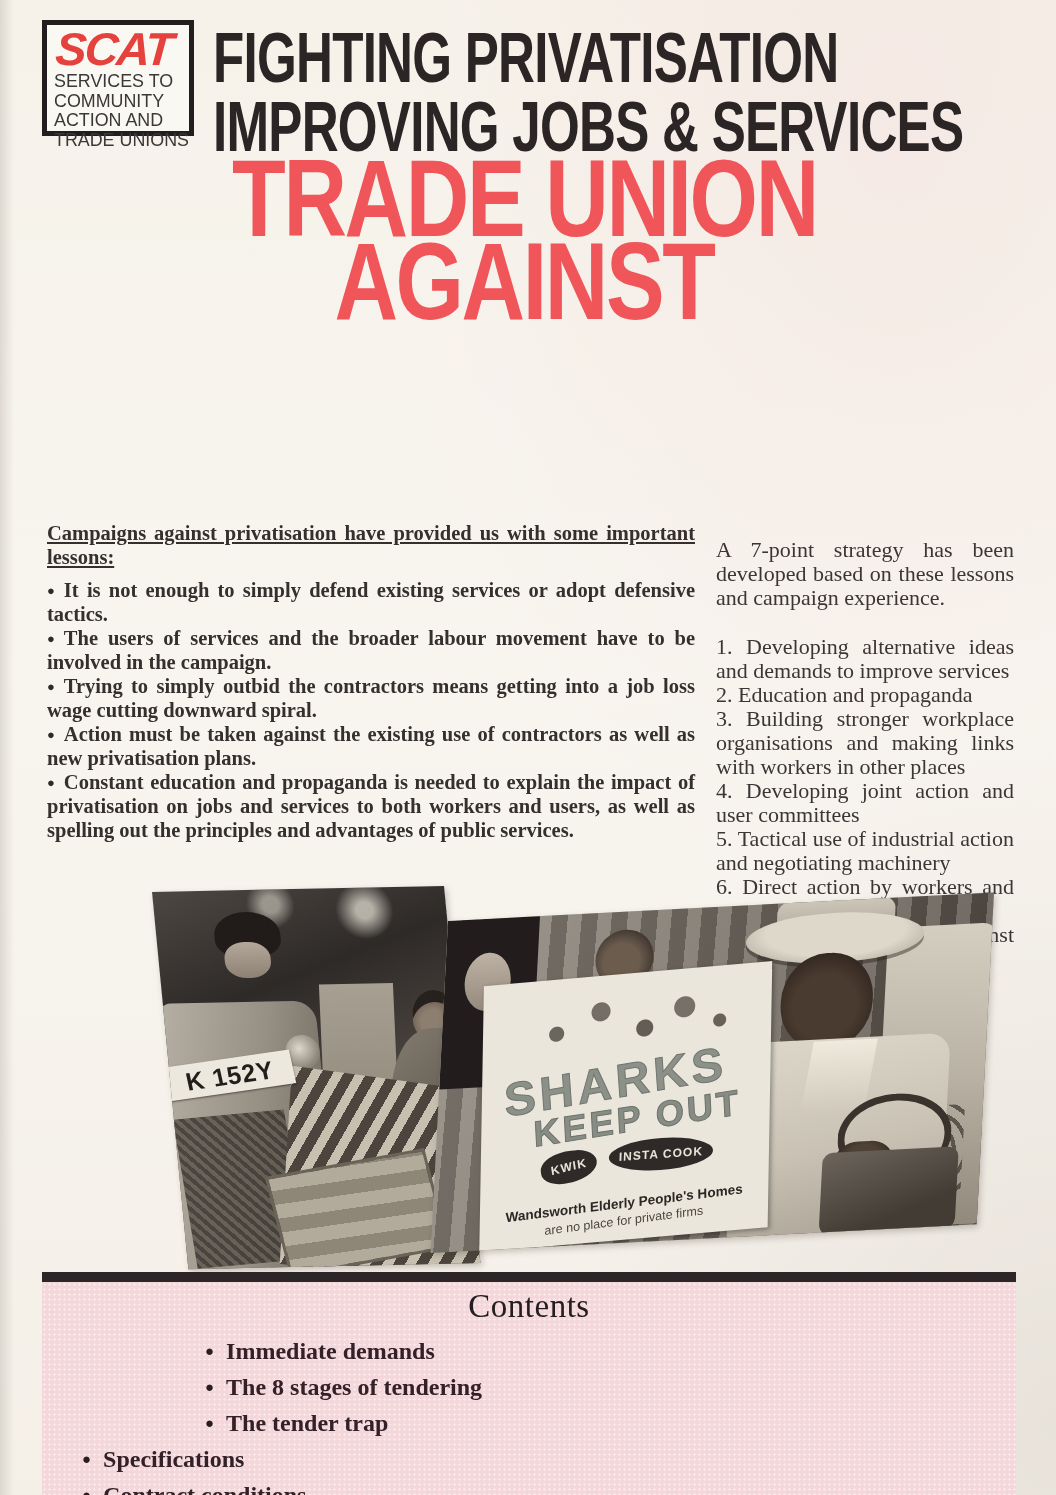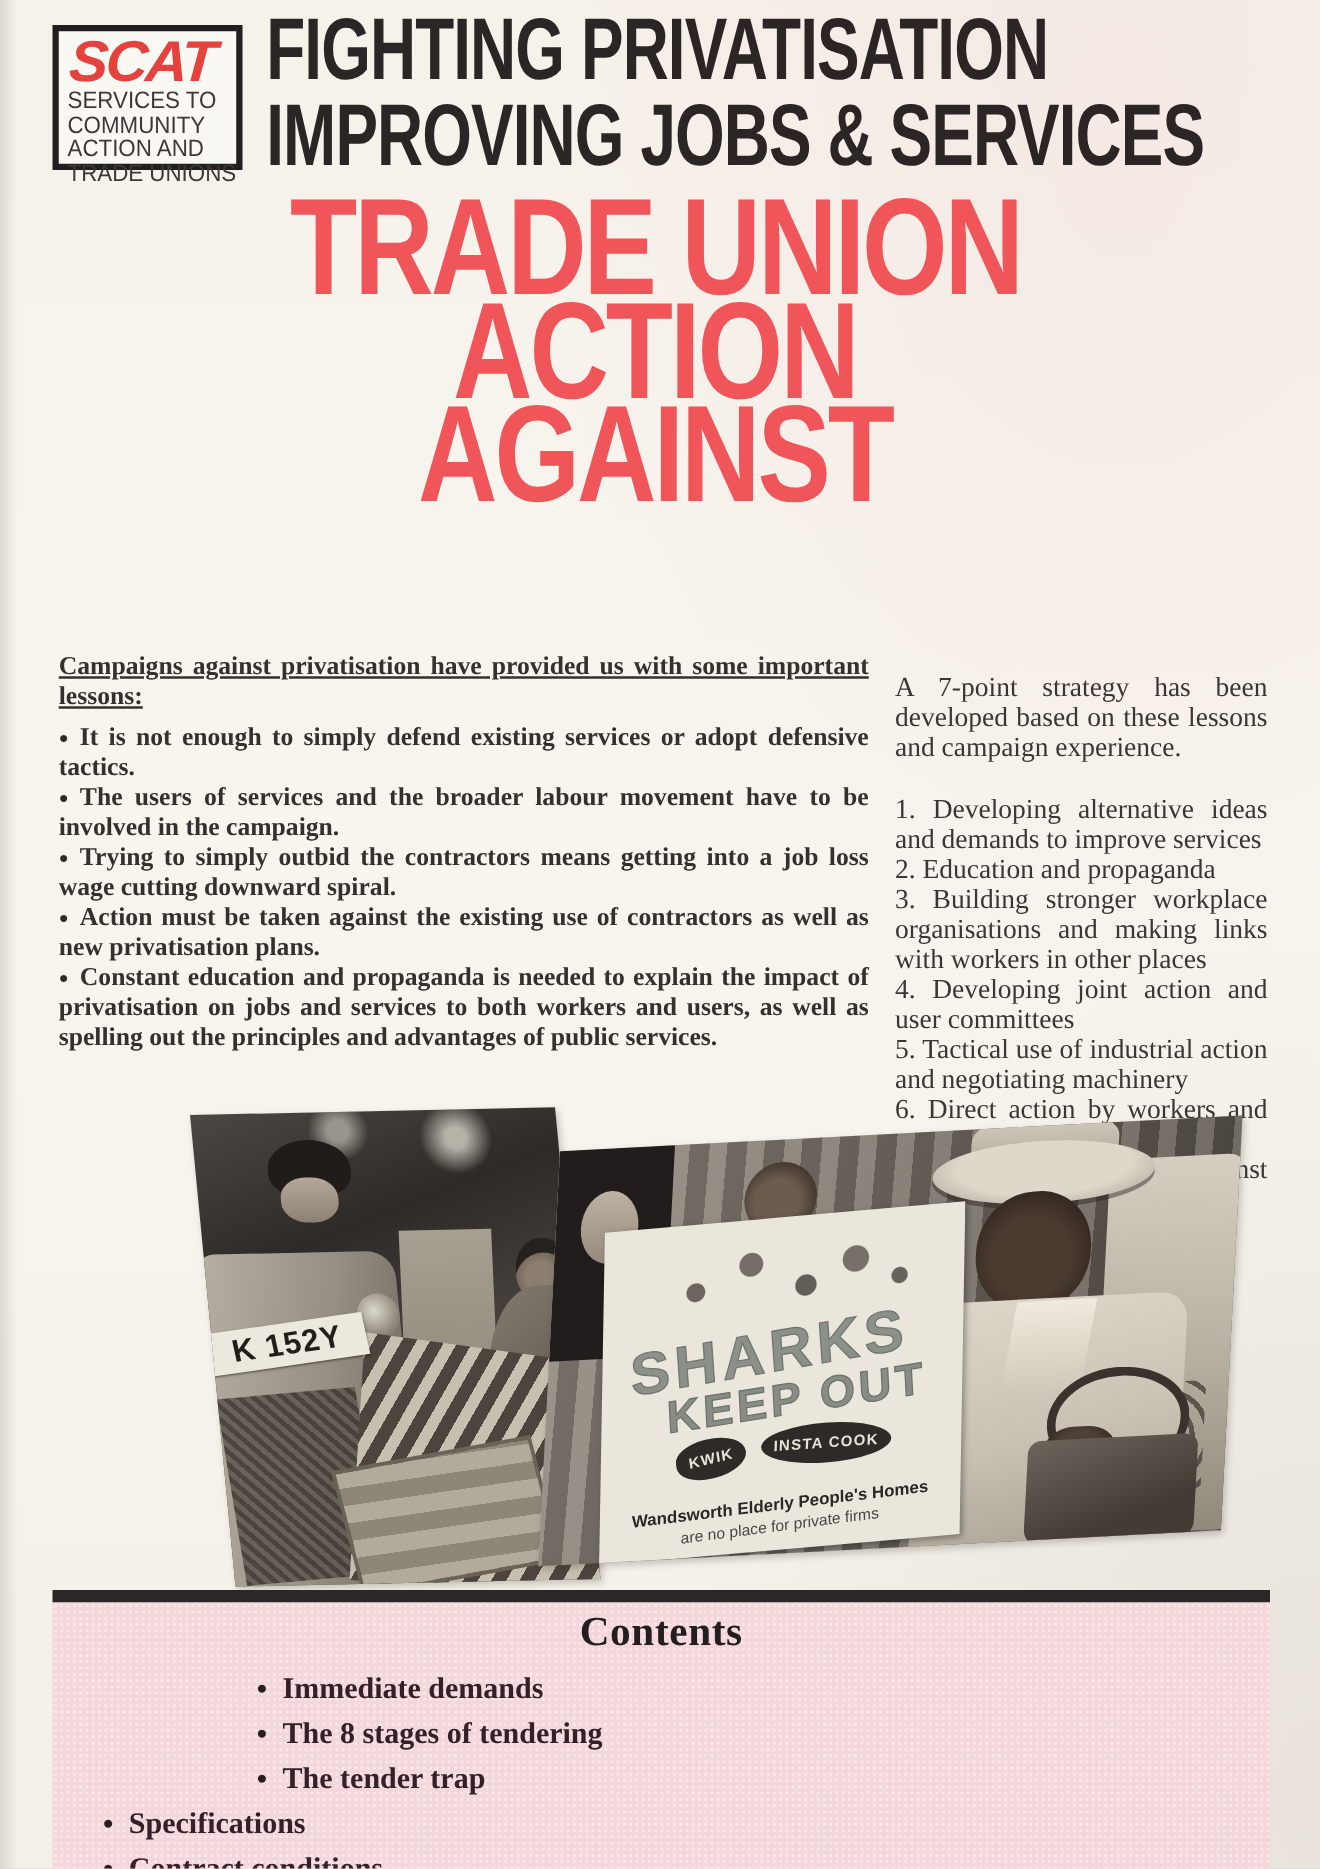--- a/index.html
+++ b/index.html
@@ -22,21 +22,21 @@
   .logo-name{
     font-family:"Liberation Sans", sans-serif; font-weight:bold; font-style:italic;
     font-size:46px; line-height:44px; color:#e6423d; letter-spacing:-2px;
     transform:skewX(-4deg) scaleX(1.02); transform-origin:left bottom; white-space:nowrap;
   }
   .logo-line{
     font-family:"Liberation Sans", sans-serif; font-weight:400;
     font-size:19px; line-height:19.5px; color:#3c3738; letter-spacing:0px;
     transform:scaleX(0.94); transform-origin:left center; white-space:nowrap;
   }
-  .mast{position:absolute; left:213px; top:5px; width:840px;}
+  .mast{position:absolute; left:213px; top:24px; width:840px;}
   .mast-line{
     font-family:"Liberation Sans", sans-serif; font-weight:bold;
     font-size:70px; line-height:69px; color:#2b2526; letter-spacing:-1px;
   }
   .mast-line > span{display:inline-block; transform:scaleX(0.73); transform-origin:left center; white-space:nowrap;}
   
   .main-title{position:absolute; left:0; top:156px; width:1048px; text-align:center; margin:0;}
   .title-line{
     display:block; font-family:"Liberation Sans", sans-serif; font-weight:bold;
     font-size:110px; line-height:83px; color:#f0555a; letter-spacing:-3px;
@@ -164,21 +164,21 @@
   
   .contents-box{position:absolute; left:42px; top:1272px; width:974px; z-index:3;}
   .cbar{height:10px; background:#2d2628;}
   .cbar.bottom{height:11px;}
   .contents-inner{
     background:
       radial-gradient(rgba(255,255,255,0.45) 1px, transparent 1.4px),
       #f4d7da;
     background-size:5px 5px; padding:6px 0 14px;
   }
-  .contents-title{margin:0; text-align:center; font-size:33px; font-weight:bold;
+  .contents-title{margin:0; text-align:center; font-size:33px; font-weight:normal;
     color:#251e21; letter-spacing:0.5px;}
   .contents-cols{display:flex; margin-top:8px;flex-direction:column;}
   .contents-cols ul{list-style:none; margin:0; padding:0;}
   .contents-cols ul.cleft{margin-left:163px; width:332px;}
   .contents-cols ul.cright{margin-left:40px;}
   .contents-cols li{font-size:24px; font-weight:bold; color:#342028; line-height:36px;}
   .contents-cols .bullet{font-size:15px; vertical-align:3px; margin-right:12px; color:#2a1d22;}
 </style>
 </head>
 <body>
@@ -193,21 +193,20 @@
     <div class="logo-line">TRADE UNIONS</div>
   </div>
 
   <div class="mast">
     <div class="mast-line"><span>FIGHTING PRIVATISATION</span></div>
     <div class="mast-line"><span>IMPROVING JOBS &amp; SERVICES</span></div>
   </div>
 
   <h1 class="main-title">
     <span class="title-line"><span>TRADE UNION</span></span>
-    <span class="title-line"><span>ACTION</span></span>
     <span class="title-line"><span>AGAINST</span></span>
   </h1>
 
   <div class="col-left">
     <p class="lead">Campaigns against privatisation have provided us with some important lessons:</p>
     <p><span class="bullet">●</span><span>It is not enough to simply defend existing services or adopt defensive tactics.</span></p>
     <p><span class="bullet">●</span><span>The users of services and the broader labour movement have to be involved in the campaign.</span></p>
     <p><span class="bullet">●</span><span>Trying to simply outbid the contractors means getting into a job loss wage cutting downward spiral.</span></p>
     <p><span class="bullet">●</span><span>Action must be taken against the existing use of contractors as well as new privatisation plans.</span></p>
     <p><span class="bullet">●</span><span>Constant education and propaganda is needed to explain the impact of privatisation on jobs and services to both workers and users, as well as spelling out the principles and advantages of public services.</span></p>

